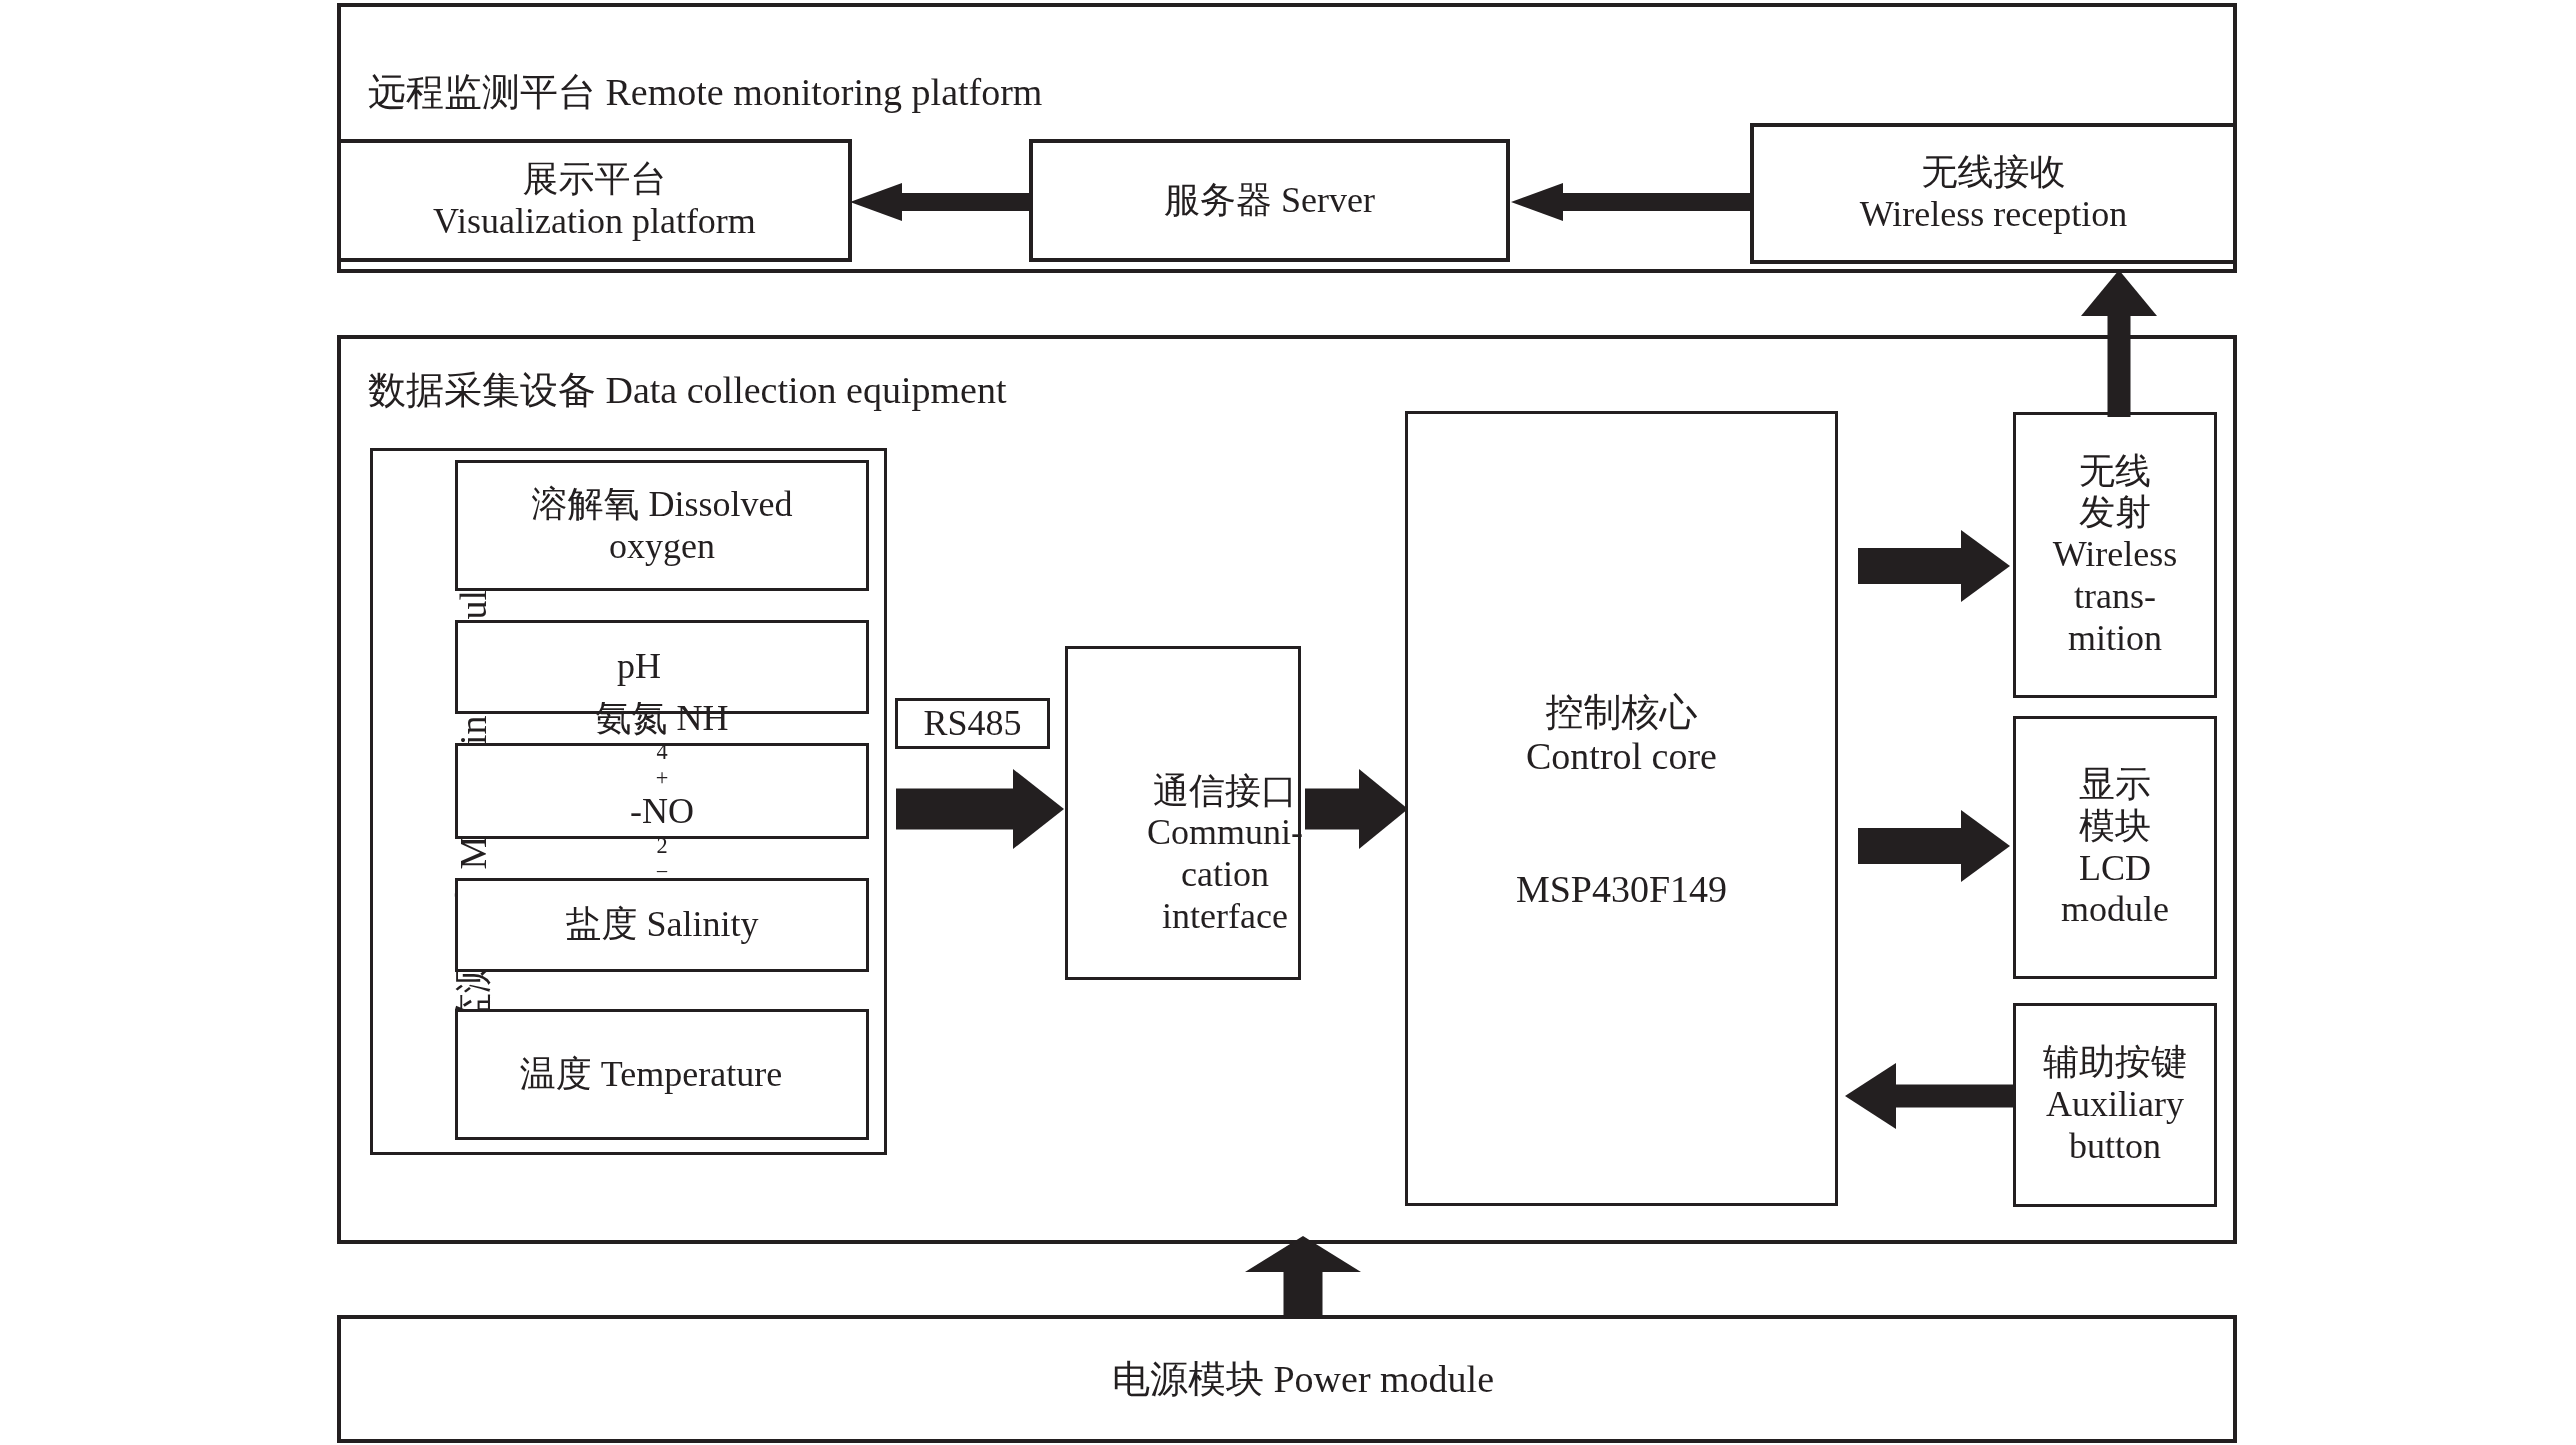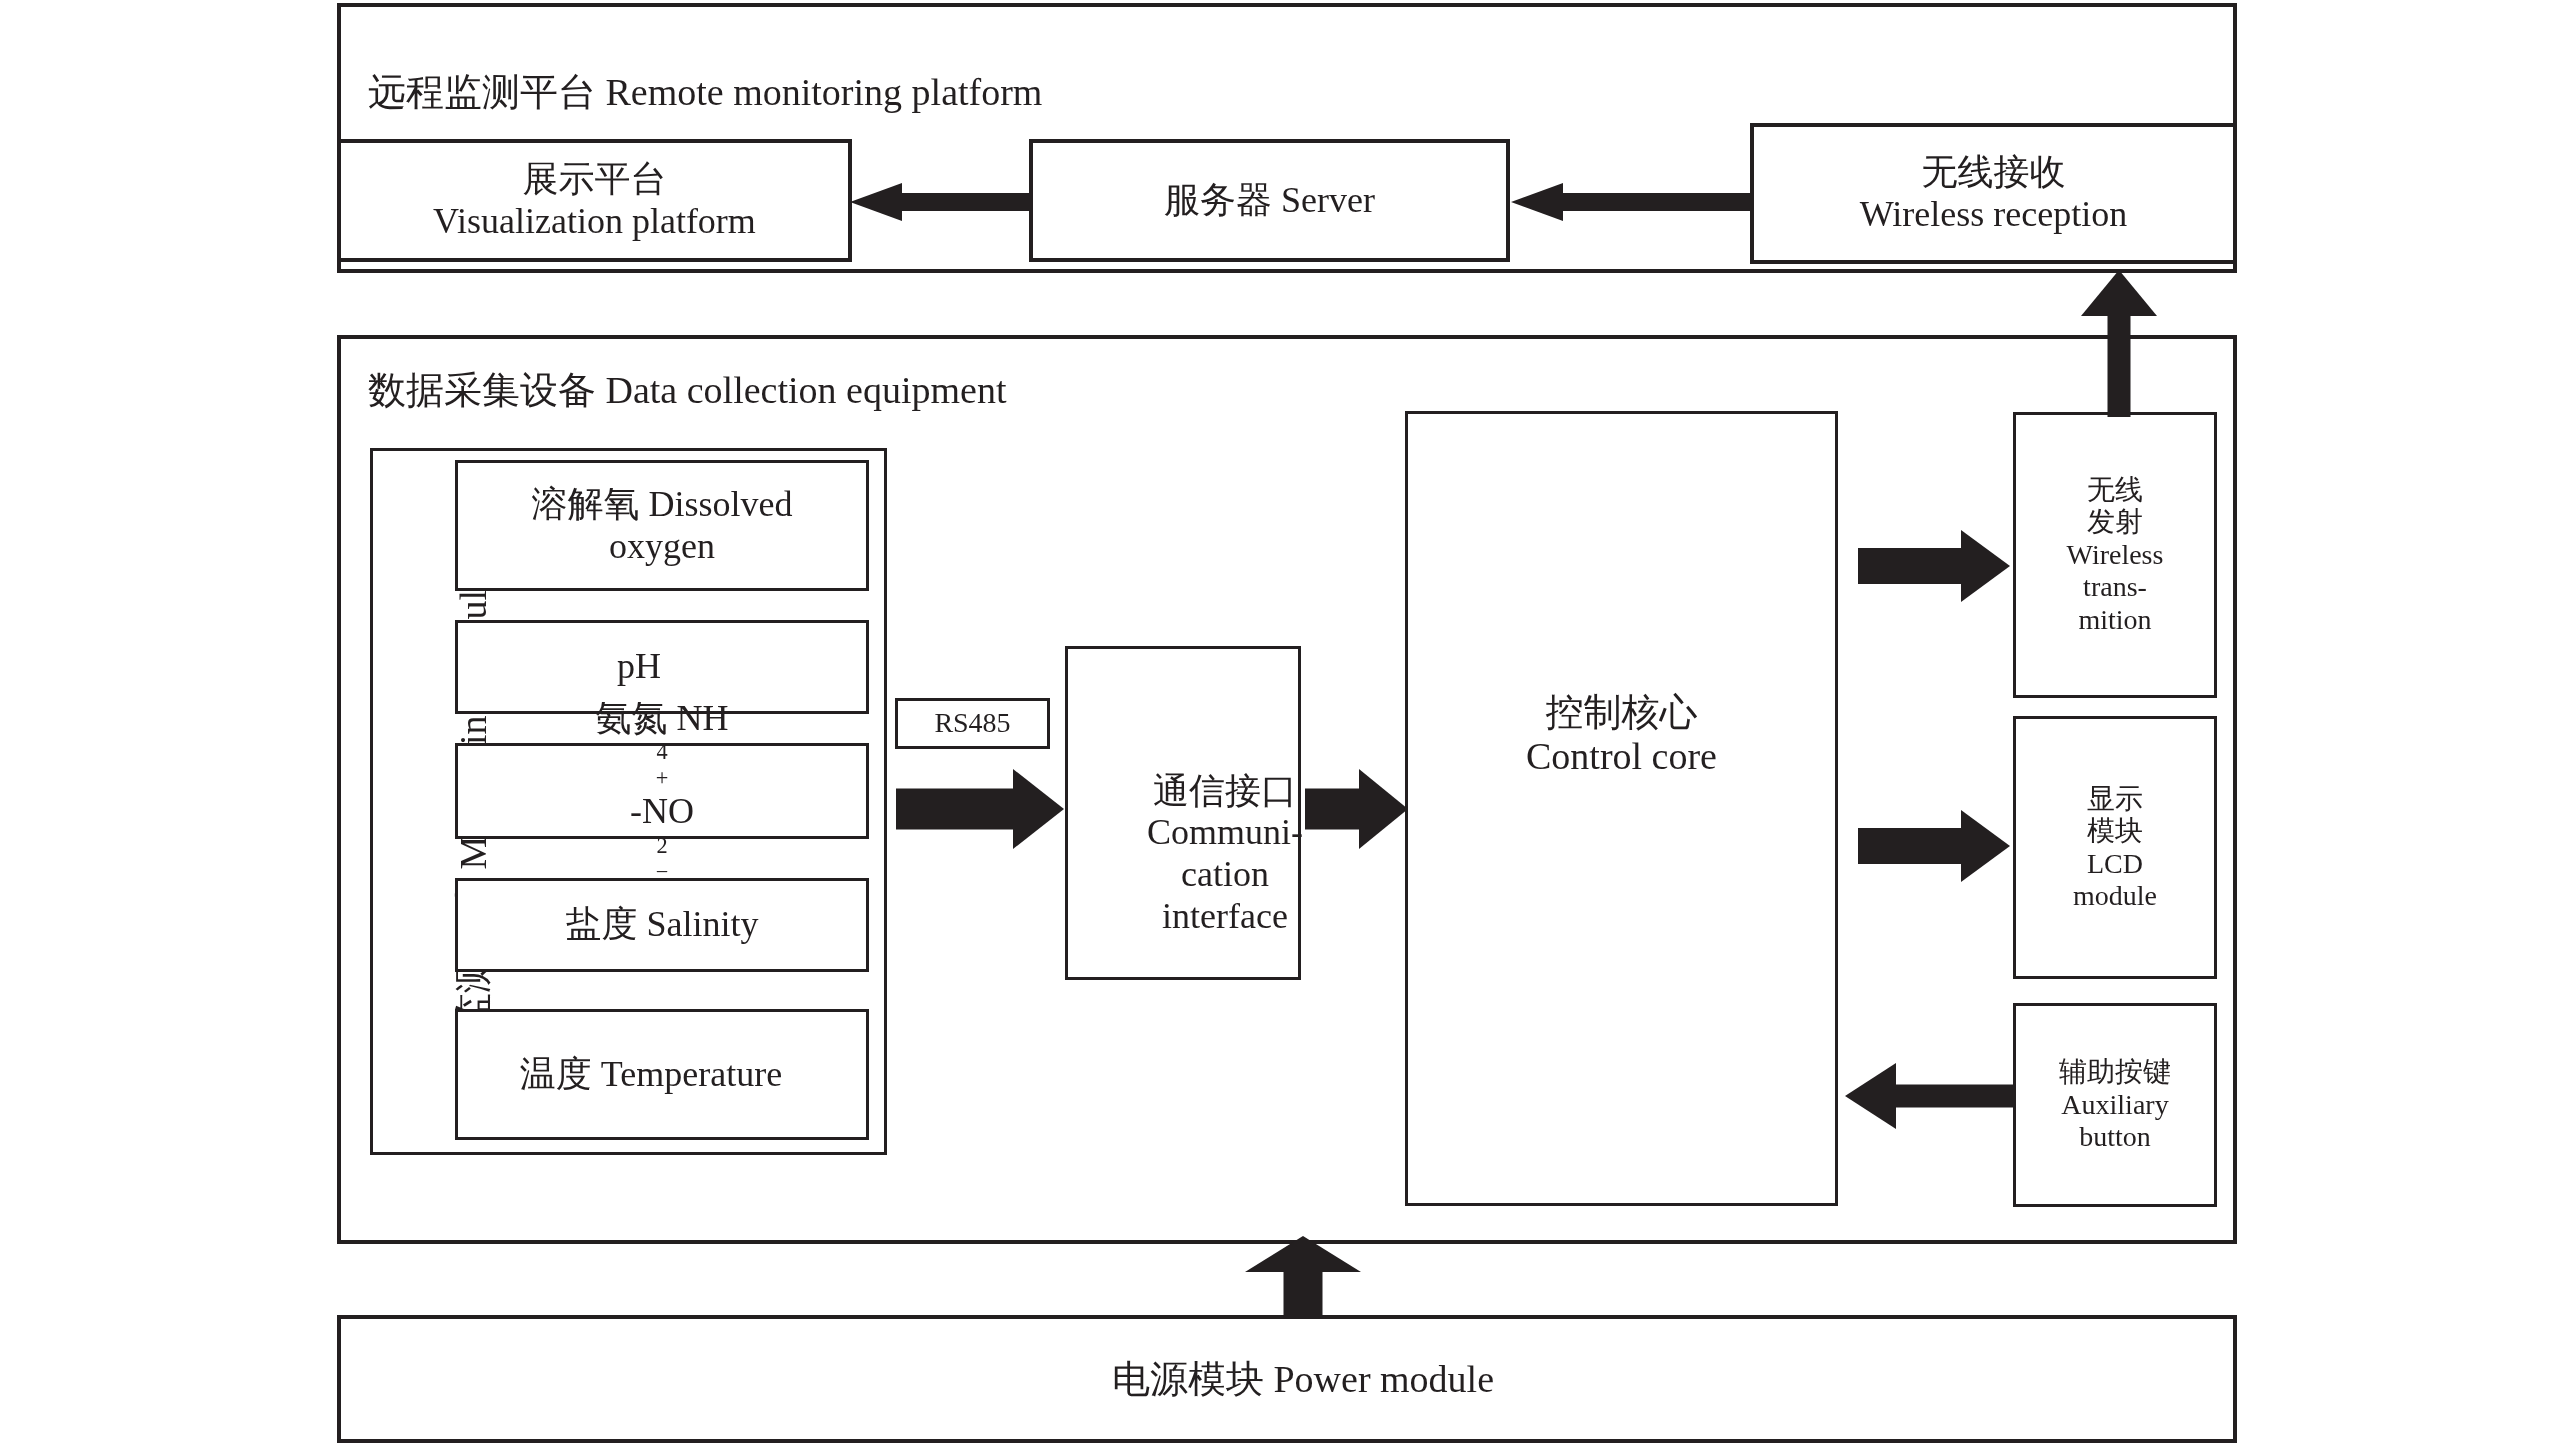--- a/index.html
+++ b/index.html
@@ -48,21 +48,21 @@
   }
   .hdr {
     position: absolute;
     font-size: 38px;
     line-height: 1.1;
     white-space: nowrap;
   }
 
   .f46 { font-size: 38px; }
   .f44 { font-size: 36px; }
-  .f42 { font-size: 28px; }
+  .f42 { font-size: 36px; }
 
   
   .vlabel {
     position: absolute;
     transform-origin: center center;
     transform: rotate(-90deg);
     white-space: nowrap;
     font-size: 38px;
     text-align: center;
   }
@@ -199,20 +199,21 @@
 interface</div>
 
   <div class="arrow ar-right" style="left:1305px; top:769px; width:103px; height:80px;">
     <div class="shaft" style="width:57px; height:41px;"></div>
     <div class="head" style="border-left-width:49px; border-left-color:#231f20; border-top-width:40px; border-bottom-width:40px;"></div>
   </div>
 
   <div class="box-thin" style="left:1405px; top:411px; width:433px; height:795px;"></div>
   <div class="ctext f46" style="left:1405px; top:685px; width:433px; height:98px;">控制核心
 Control core</div>
+  <div class="ctext f46" style="left:1405px; top:865px; width:433px; height:49px;">MSP430F149</div>
 
   <div class="arrow ar-right" style="left:1858px; top:530px; width:152px; height:72px;">
     <div class="shaft" style="width:105px; height:36px;"></div>
     <div class="head" style="border-left-width:49px; border-left-color:#231f20; border-top-width:36px; border-bottom-width:36px;"></div>
   </div>
 
   <div class="box-thin" style="left:2013px; top:412px; width:204px; height:286px;"></div>
   <div class="ctext f42" style="left:2013px; top:412px; width:204px; height:286px;">无线
 发射
 Wireless

